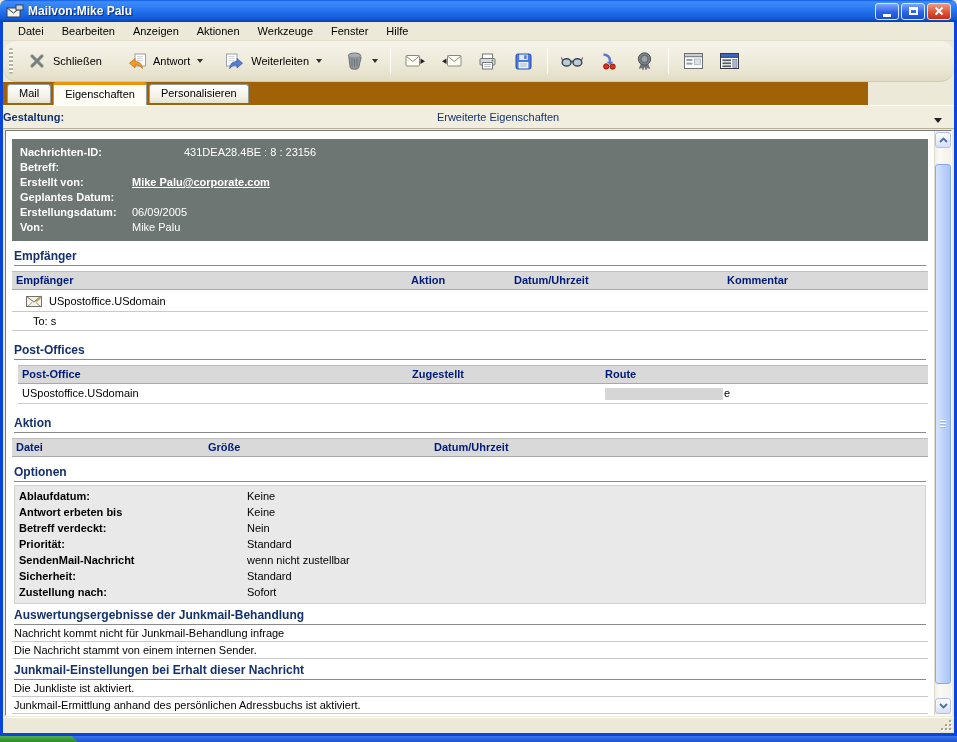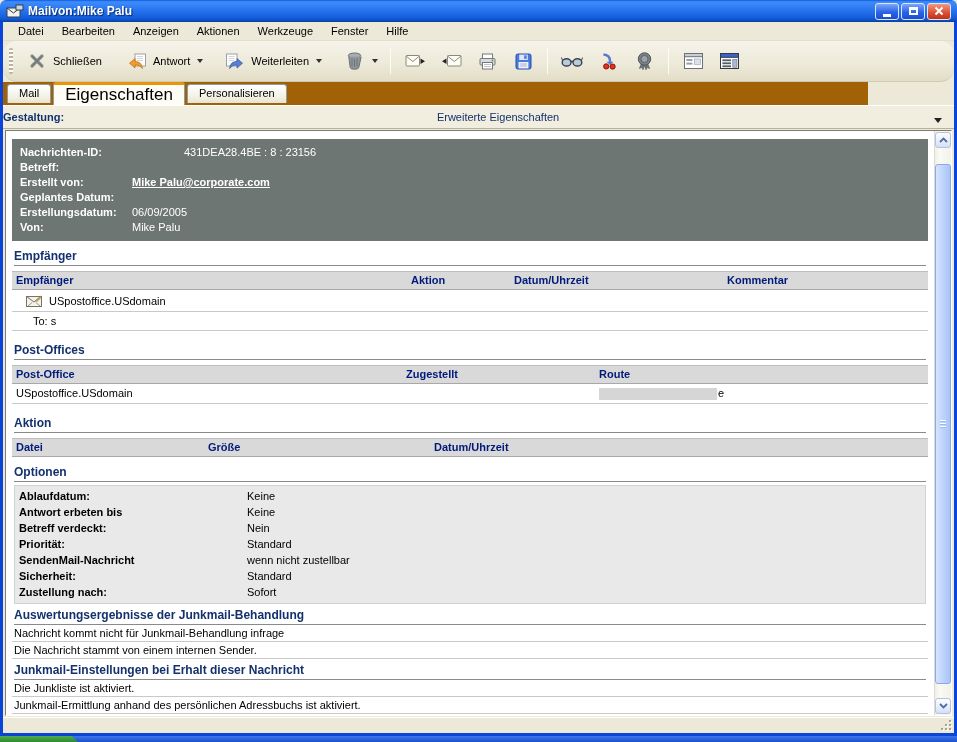--- a/index.html
+++ b/index.html
@@ -49,21 +49,21 @@
   .tb-sep { width:1px; height:26px; background:#c3bda4; border-right:1px solid #fdfcf6; margin:0 6px; }
   .tb-ico { display:inline-flex; align-items:center; justify-content:center; width:22px; height:22px; }
 
   
   .tabrow { position:absolute; left:3px; top:82px; width:865px; height:23px;
     background:#a16207; display:flex; align-items:center; padding-left:4px; }
   .tab { height:19px; line-height:17px; padding:0 11px; margin-right:2px;
     background:linear-gradient(180deg,#ffffff 0%,#f2f0e4 70%,#e6e2cf 100%);
     border:1px solid #919b9c; border-bottom:none; border-radius:3px 3px 0 0; cursor:pointer; }
   .tab.active { height:23px; line-height:19px; background:#fdfcf5;
-    border-top:3px solid #e8940c; font-size:17px; position:relative; z-index:2; }
+    border-top:3px solid #e8940c; font-size:11px; position:relative; z-index:2; }
 
   
   .viewbar { position:absolute; left:3px; top:105px; width:951px; height:24px;
     background:#f1eee0; border-top:1px solid #fff; border-bottom:1px solid #b8b29a;
     display:flex; align-items:center; justify-content:space-between; padding-right:12px; }
   .view-label { font-weight:bold; color:#14316e; margin-right:5px; }
   .view-value { color:#14316e; }
   .view-dd { width:0; height:0; border-left:4px solid transparent; border-right:4px solid transparent;
     border-top:5px solid #222; margin:6px 0 0 7px; cursor:pointer; }
 
@@ -81,21 +81,21 @@
   .mh-value.link { font-weight:bold; text-decoration:underline; cursor:pointer; }
 
   h3.section-title { margin:8px 0 0 2px; font-size:12px; color:#14316e; padding-bottom:2px;
     border-bottom:1px solid #8a8a8a; box-shadow:0 1px 0 #fff; margin-right:2px; }
   h3.mt12 { margin-top:12px; }
   h3.mt4 { margin-top:4px; }
 
   .thead { margin-top:5px; background:#d9d9d9; border-top:1px solid #bdbdbd; border-bottom:1px solid #a8a8a8;
     height:19px; line-height:17px; font-weight:bold; color:#001a7a; }
   .grid-recip { display:grid; grid-template-columns:395px 103px 213px 1fr; }
-  .grid-po    { display:grid; grid-template-columns:390px 193px 1fr; }
+  .grid-po    { display:grid; grid-template-columns:390px 193px 1fr;margin-left:6px; }
   .grid-files { display:grid; grid-template-columns:192px 226px 1fr; }
   .cell { padding-left:4px; overflow:hidden; white-space:nowrap; }
 
   .trow { border-bottom:1px solid #c9c9c9; box-shadow:0 1px 0 #fff; min-height:19px; line-height:19px; }
   .trow.recip1 { height:22px; line-height:22px; display:flex; align-items:center; padding-left:14px; }
   .trow.recip1 .env-ico { margin-right:7px; display:inline-flex; }
   .trow.to-row { height:18px; line-height:18px; padding-left:21px; }
   .redact { display:inline-block; width:118px; height:12px; background:#d6d6d6; vertical-align:middle; margin-right:1px; }
 
   .options-panel { margin:3px 2px 0 2px; background:#e9e9e9; border:1px solid #d2d2d2; padding:2px 0 3px 0; }

